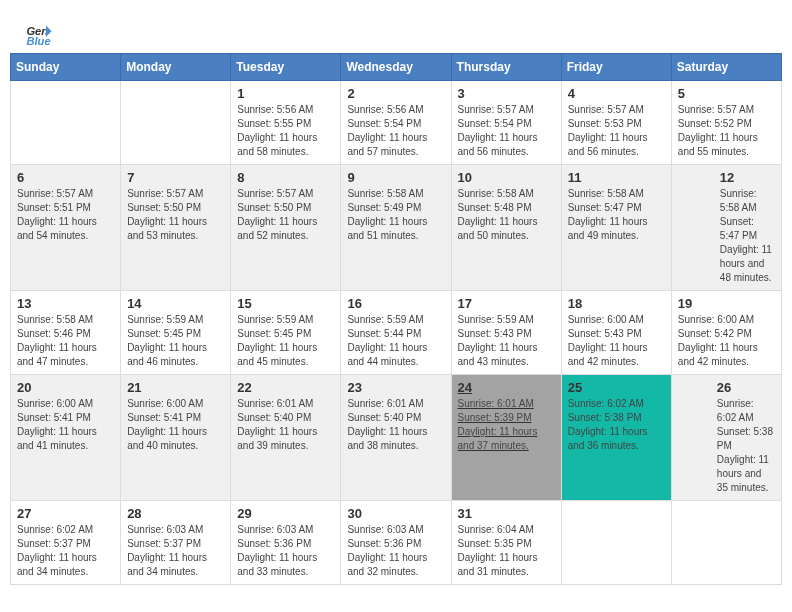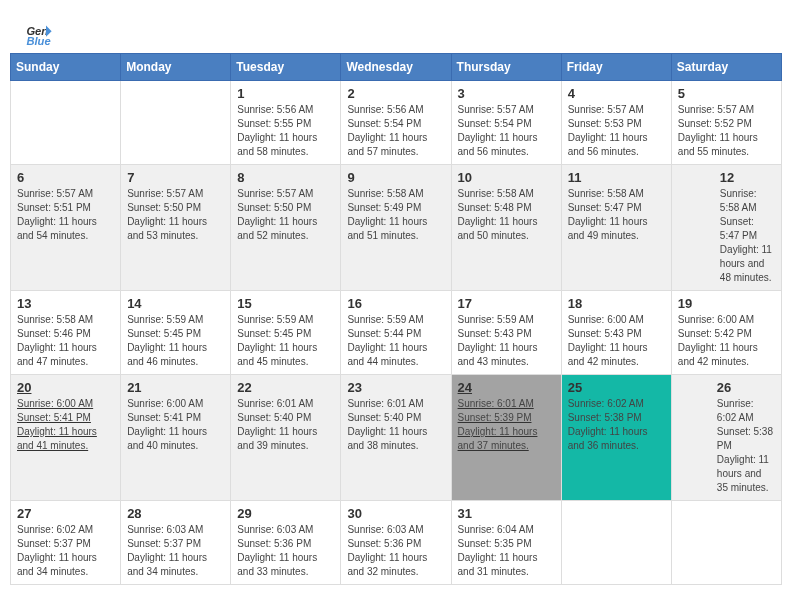--- a/index.html
+++ b/index.html
@@ -230,21 +230,21 @@
 Daylight: 11 hours and 42 minutes.</div>
         </td>
         <td>
           <span class="day-number">19</span>
           <div class="cell-text" style="white-space: pre-line;">Sunrise: 6:00 AM
 Sunset: 5:42 PM
 Daylight: 11 hours and 42 minutes.</div>
         </td>
       </tr>
       <tr>
-        <td style="background-color: rgb(240, 240, 240); text-decoration: underline;">
+        <td style="background-color: rgb(240, 240, 240);">
           <span class="day-number">20</span>
           <div class="cell-text" style="white-space: pre-line;">Sunrise: 6:00 AM
 Sunset: 5:41 PM
 Daylight: 11 hours and 41 minutes.</div>
         </td>
         <td style="background-color: rgb(240, 240, 240);">
           <span class="day-number">21</span>
           <div class="cell-text" style="white-space: pre-line;">Sunrise: 6:00 AM
 Sunset: 5:41 PM
 Daylight: 11 hours and 40 minutes.</div>

